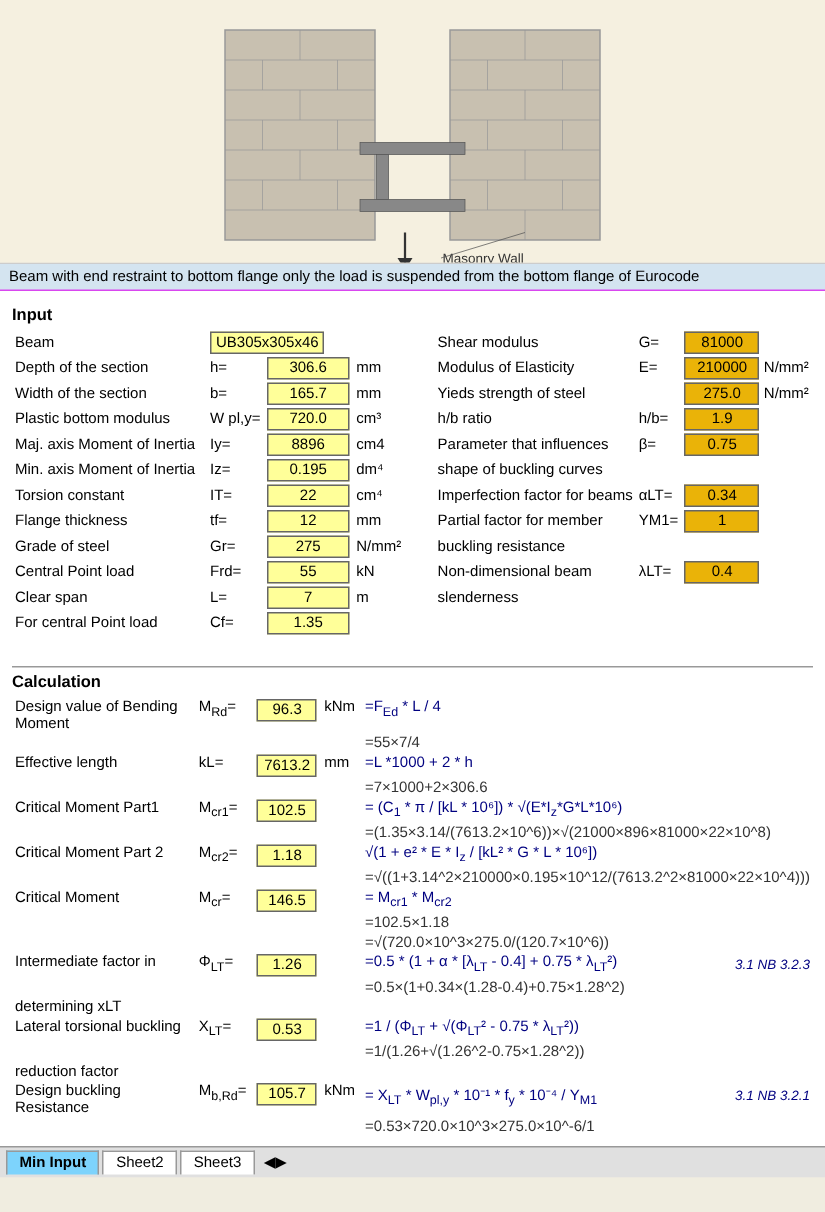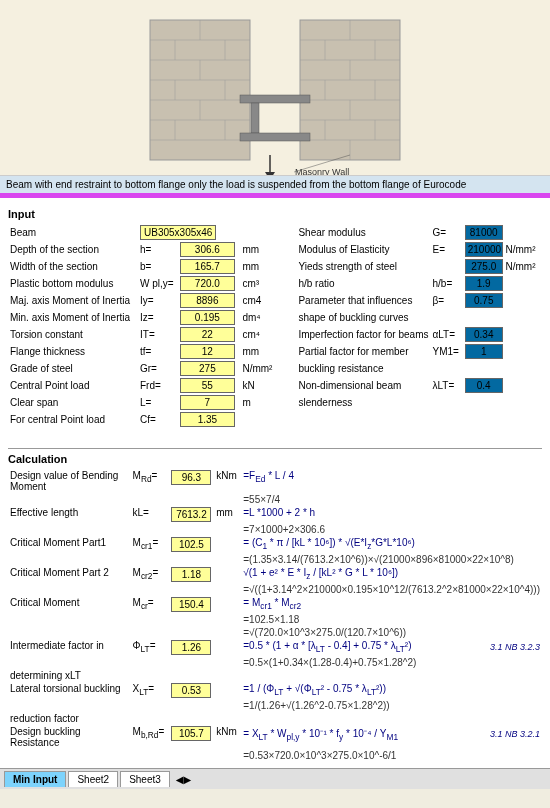--- a/index.html
+++ b/index.html
@@ -1,20 +1,20 @@
 <!DOCTYPE html>
 <html><head>
   <meta charset="utf-8">
   <style>
     * { box-sizing: border-box; margin: 0; padding: 0; }
     body { font-family: Arial, sans-serif; font-size: 11px; background: #f0ede0; width: 550px; }
 
     .title-bar {
       background: #d4e4f0;
-      border-bottom: 5px solid #d946ef;
+      border-bottom: 1px solid #d946ef;
       padding: 3px 6px;
       font-size: 10px;
       color: #000;
     }
 
     
     .main-content {
       background: #ffffff;
       padding: 6px 8px;
     }
@@ -115,25 +115,25 @@
       color: #333;
     }
 
     .ref-text {
       color: #000080;
       font-size: 9px;
       font-style: italic;
     }
 
     .small-input {
-      background: #0369a1;
+      background: #eab308;
       border: 1px solid #666;
       padding: 1px 2px;
       font-size: 10px;
-      width: 38px;
+      width: 50px;
       text-align: center;
       display: inline-block;
     }
 
     .diagram-container {
       background: #f5f0e0;
       height: 176px;
       position: relative;
       overflow: hidden;
       border-bottom: 1px solid #ccc;
@@ -390,21 +390,21 @@
       <td class="formula-text">√(1 + e² * E * I<sub>z</sub> / [kL² * G * L * 10⁶])</td>
     </tr>
     <tr>
       <td colspan="4"></td>
       <td class="sub-text">=√((1+3.14^2×210000×0.195×10^12/(7613.2^2×81000×22×10^4)))</td>
     </tr>
 
     <tr>
       <td>Critical Moment</td>
       <td>M<sub>cr</sub>=</td>
-      <td><span class="result-box">150.4</span></td>
+      <td><span class="result-box">146.5</span></td>
       <td></td>
       <td class="formula-text">= M<sub>cr1</sub> * M<sub>cr2</sub></td>
     </tr>
     <tr>
       <td colspan="4"></td>
       <td class="sub-text">=102.5×1.18</td>
     </tr>
 
     <tr>
       <td colspan="4"></td>

